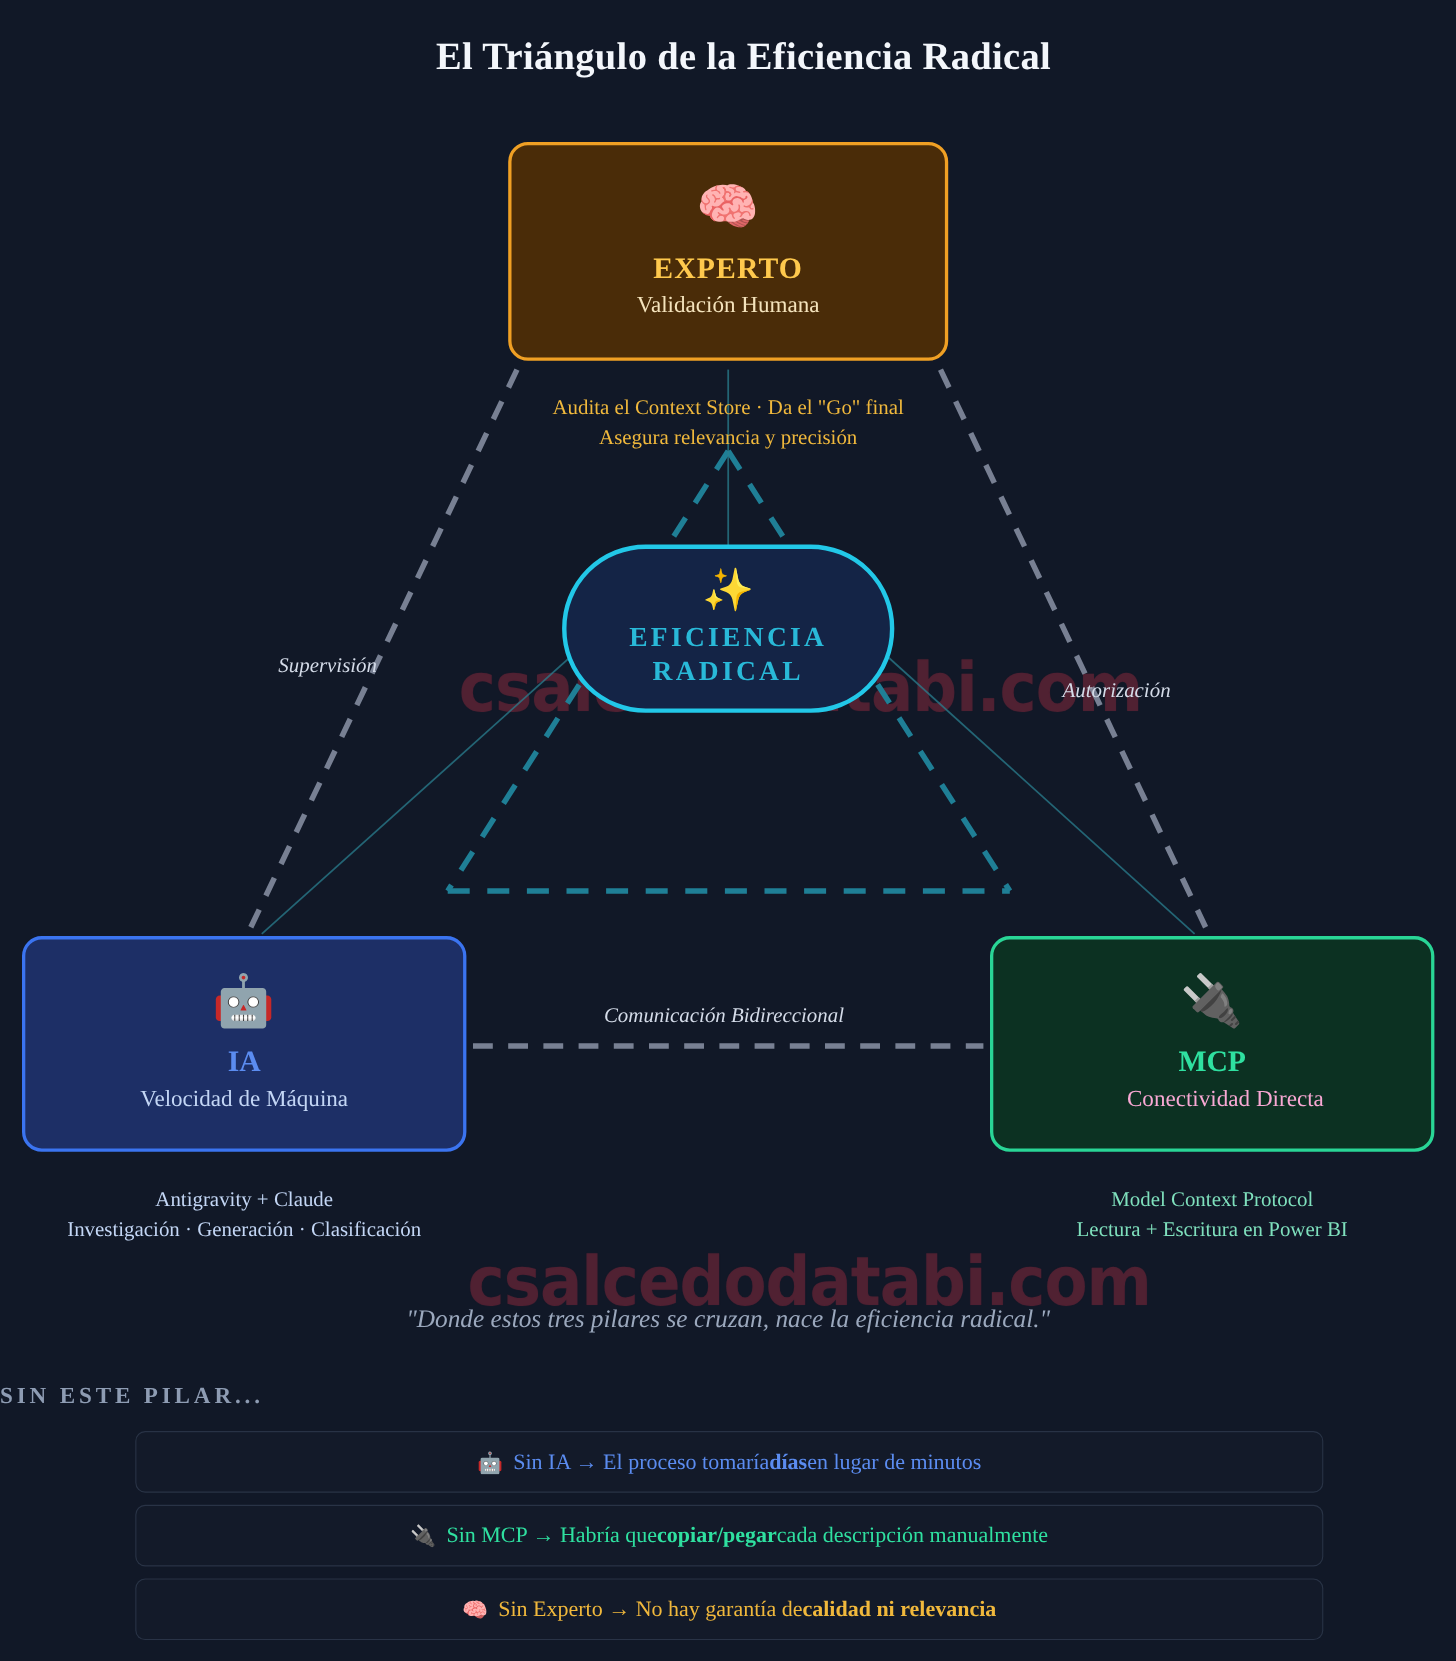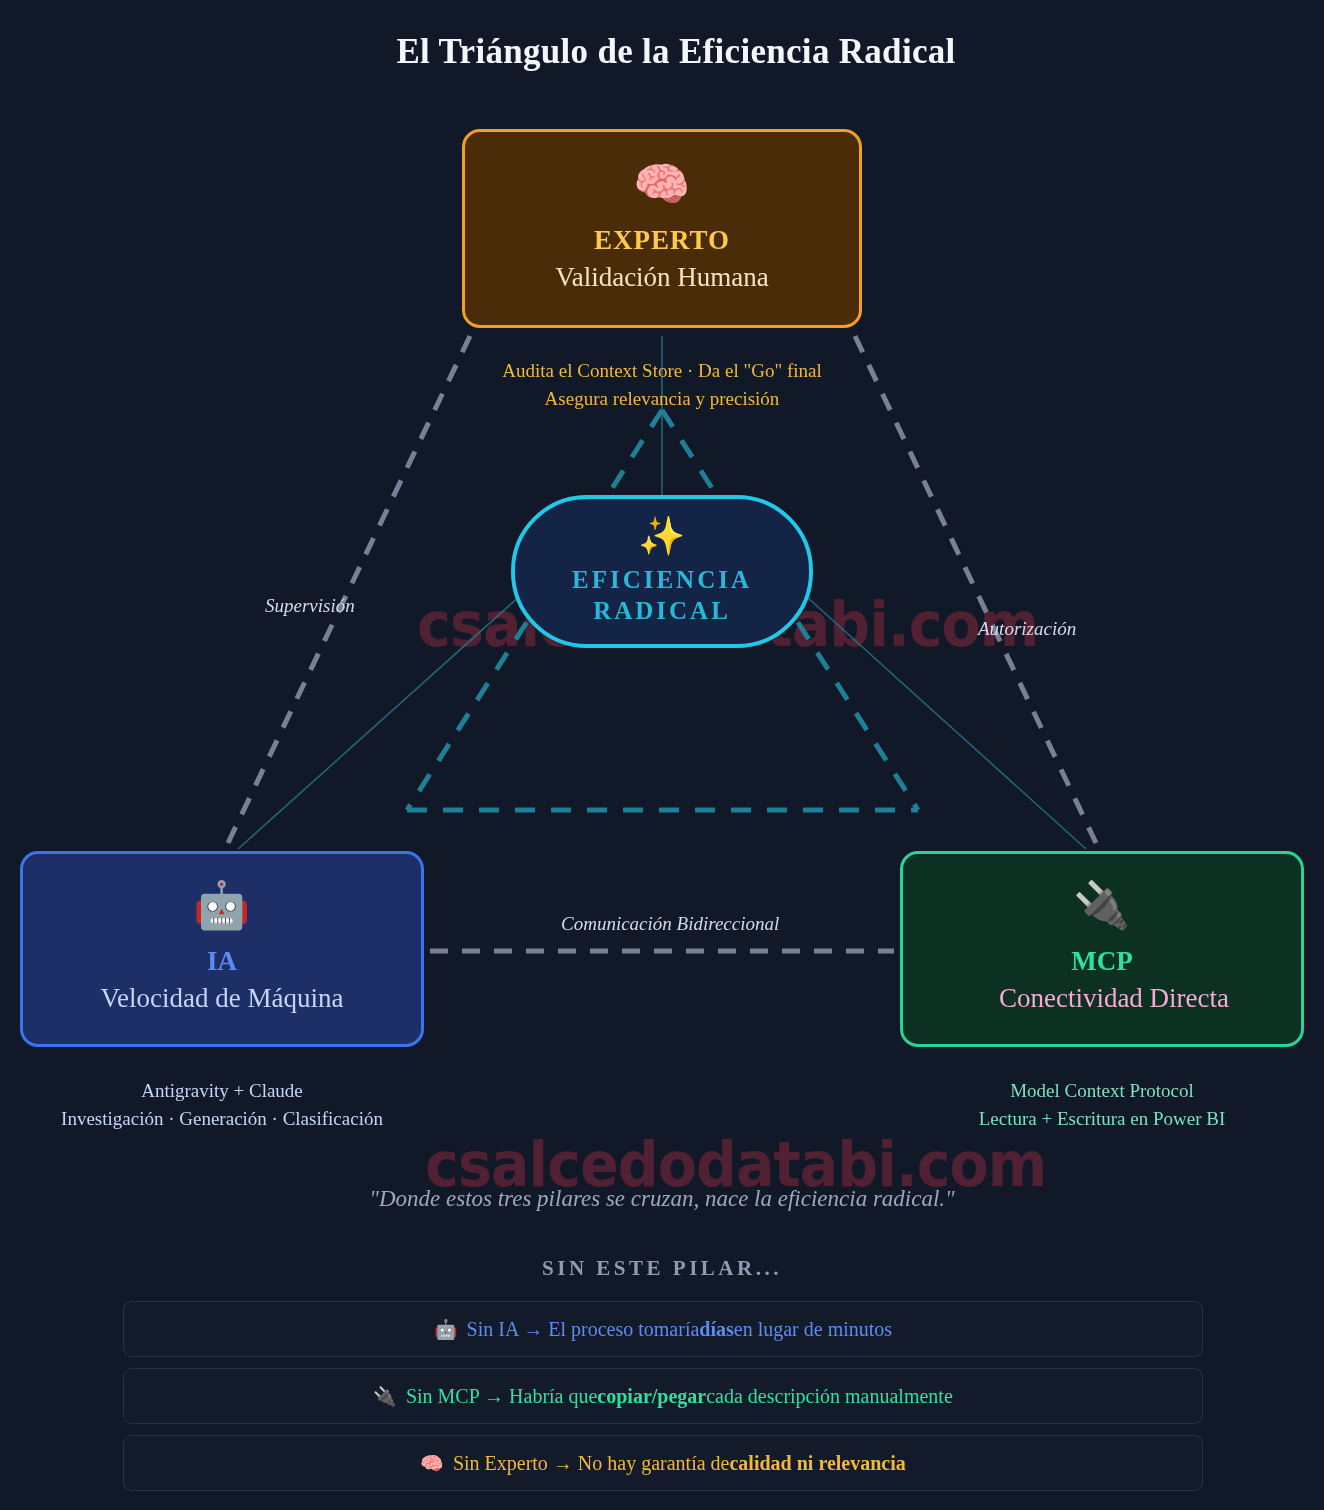--- a/index.html
+++ b/index.html
@@ -41,21 +41,21 @@
   
   .node{
     position:absolute;box-sizing:border-box;
     border-radius:18px;
     display:flex;flex-direction:column;align-items:center;justify-content:center;
     text-align:center;
   }
   .node .emoji{font-size:46px;line-height:1;margin-bottom:18px;
     font-family:"DejaVu Sans","Liberation Sans",sans-serif;}
   .node .ntitle{font-size:27px;font-weight:bold;line-height:1.15;}
-  .node .nsub{font-size:27px;line-height:1.3;margin-top:4px;}
+  .node .nsub{font-size:21px;line-height:1.3;margin-top:4px;}
 
   #node-experto{
     left:462px;top:129px;width:400px;height:199px;
     background:#4a2c08;border:3px solid #f0a024;
   }
   #node-experto .ntitle{color:#ffc94d;letter-spacing:1px;}
   #node-experto .nsub{color:#f4e3bc;}
 
   #node-ia{
     left:20px;top:851px;width:404px;height:196px;
@@ -78,21 +78,20 @@
   }
   #node-center .emoji{font-size:38px;margin-bottom:10px;}
   #node-center .ntitle{
     color:#29b9d8;font-size:25px;letter-spacing:3px;line-height:1.22;
   }
 
   
   .edge-label{
     position:absolute;font-style:italic;font-size:19px;color:#d4dbe8;
     white-space:nowrap;
-    margin-left:12px;
   }
   #lbl-sup{left:253px;top:595px;}
   #lbl-aut{left:966px;top:618px;}
   #lbl-com{left:549px;top:913px;}
 
   
   .caption{
     position:absolute;text-align:center;font-size:19px;line-height:1.45;
     white-space:nowrap;
   }
@@ -101,21 +100,21 @@
   #cap-mcp{left:900px;top:1077px;width:404px;color:#7fe0bd;}
 
   
   #quote{
     position:absolute;left:0;top:1186px;width:1324px;text-align:center;
     font-style:italic;font-size:23px;color:#9ba8bd;
   }
 
   
   #sin-title{
-    position:absolute;left:0;top:1256px;width:1324px;text-align:center;
+    position:absolute;left:0;top:1256px;width:1324px;
     font-size:21px;font-weight:bold;color:#8e9cb3;letter-spacing:3.5px;
   }
   #sin-list{position:absolute;left:123px;top:1301px;width:1080px;}
   .sin-row{
     box-sizing:border-box;width:1080px;height:56px;margin-bottom:11px;
     border:1px solid rgba(120,140,175,0.22);border-radius:9px;
     background:rgba(255,255,255,0.012);
     display:flex;align-items:center;justify-content:center;
     font-size:20px;
   }

